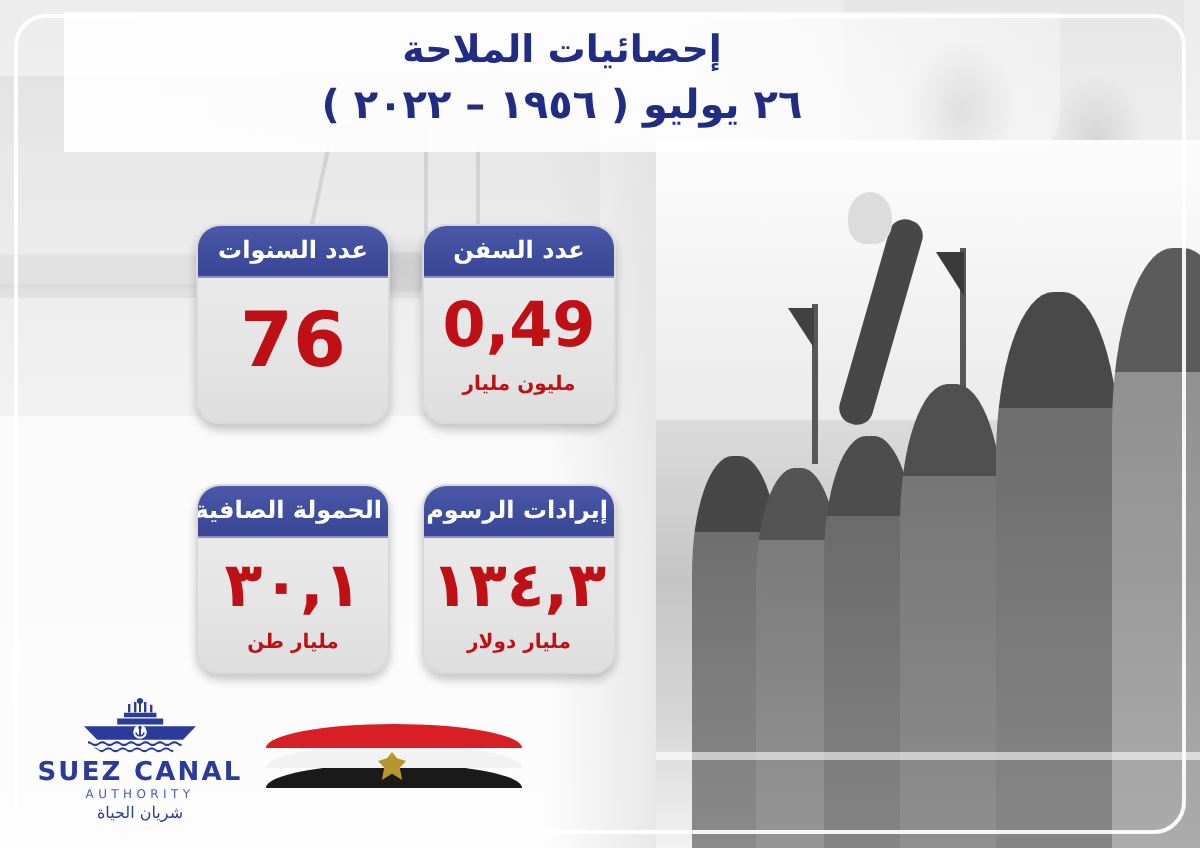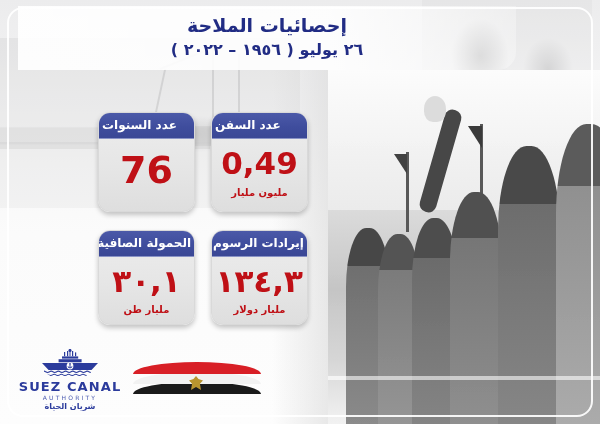--- a/index.html
+++ b/index.html
@@ -131,73 +131,73 @@
     position: absolute;
     left: 7px; top: 7px; right: 7px; bottom: 7px;
     border: 2px solid rgba(255,255,255,.92);
     border-radius: 16px;
     pointer-events: none;
   }
 
   
   .title-panel {
     position: absolute;
-    left: 18px; top: 6px;
+    left: 32px; top: 6px;
     width: 470px;
     padding: 8px 14px 10px;
     text-align: center;
     color: #212c84;
     background: linear-gradient(90deg, rgba(255,255,255,.92) 0%, rgba(255,255,255,.88) 62%, rgba(255,255,255,.30) 100%);
     border-radius: 0 0 18px 0;
   }
   .title-line1 {
     font-size: 19px;
     font-weight: bold;
     letter-spacing: .3px;
     line-height: 1.25;
   }
   .title-line2 {
     font-size: 19px;
     font-weight: bold;
     line-height: 1.3;
   }
   .title-line3 {
-    font-size: 16px;
+    font-size: 20px;
     font-weight: bold;
     line-height: 1.35;
     margin-top: 1px;
   }
 
   
   .cards {
     position: absolute;
     left: 98px; top: 112px;
     width: 218px;
   }
   .card-row {
     display: flex;
     flex-direction: row-reverse;
     justify-content: flex-start;
     gap: 16px;
   }
-  .card-row + .card-row { margin-top: 18px; }
+  .card-row + .card-row { margin-top: 30px; }
   .card {
     width: 95px;
     border-radius: 12px;
     background: linear-gradient(180deg, #ededed 0%, #e6e6e6 55%, #dedede 100%);
     box-shadow: 0 3px 5px rgba(0,0,0,.22), 0 1px 0 rgba(255,255,255,.9) inset;
     overflow: hidden;
     border: 1px solid #d9d9d9;
   }
   .card-header {
     background: linear-gradient(180deg, #4b59a8 0%, #3f4d9d 55%, #3a4795 100%);
     color: #ffffff;
     font-size: 12px;
     font-weight: bold;
-    text-align: left;
+    text-align: center;
     padding: 5px 3px 6px;
     border-bottom: 1px solid rgba(255,255,255,.35);
     white-space: nowrap;
   }
   .card-body {
     padding: 8px 4px 9px;
     text-align: center;
   }
   .card-value {
     color: #bf1016;
@@ -256,21 +256,21 @@
     direction: ltr;
   }
   .logo-sub {
     font-size: 6px;
     letter-spacing: 2.2px;
     color: #4b5bb0;
     direction: ltr;
   }
   .logo-ar {
     font-size: 8px;
-    font-weight: bold;
+    font-weight: normal;
     color: #2b3b9c;
     margin-top: 1px;
   }
 </style>
 </head>
 <body>
 
 <div id="infographic">
 
   <div class="bg-base"></div>

